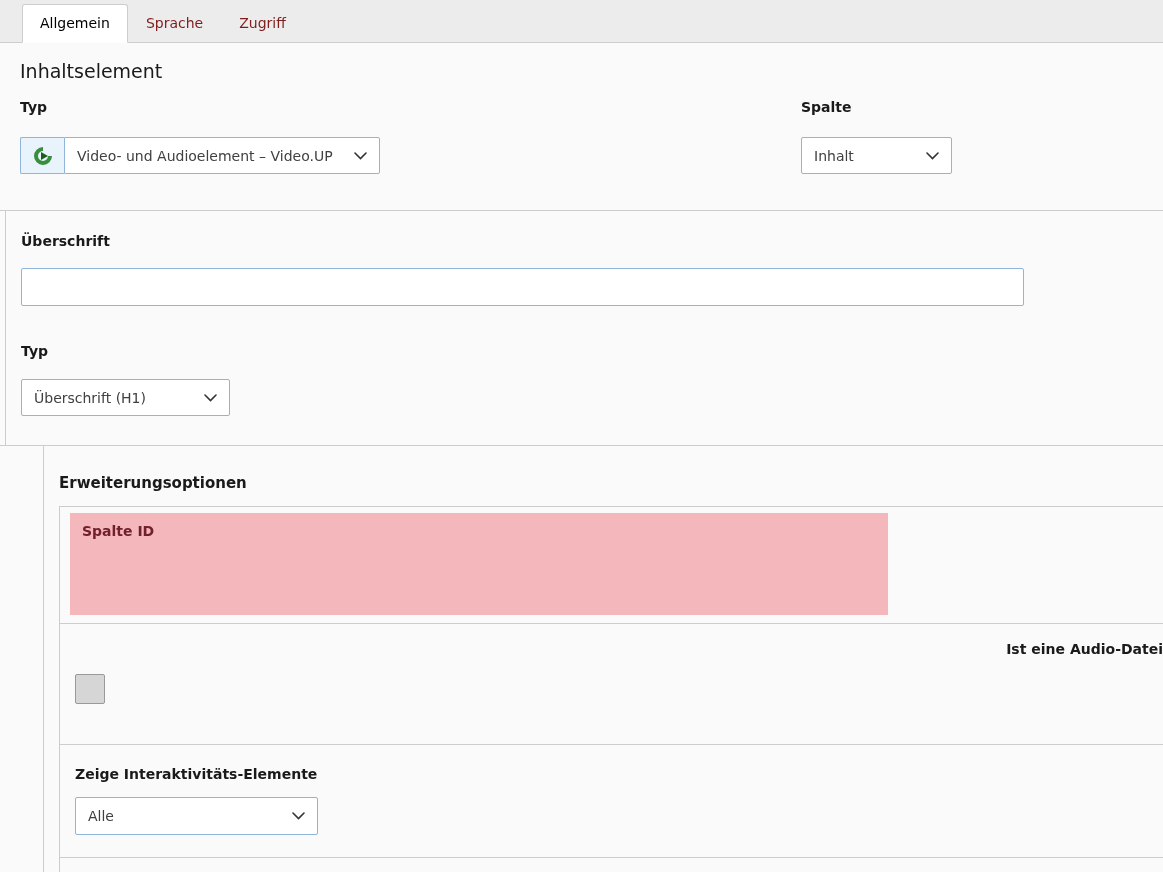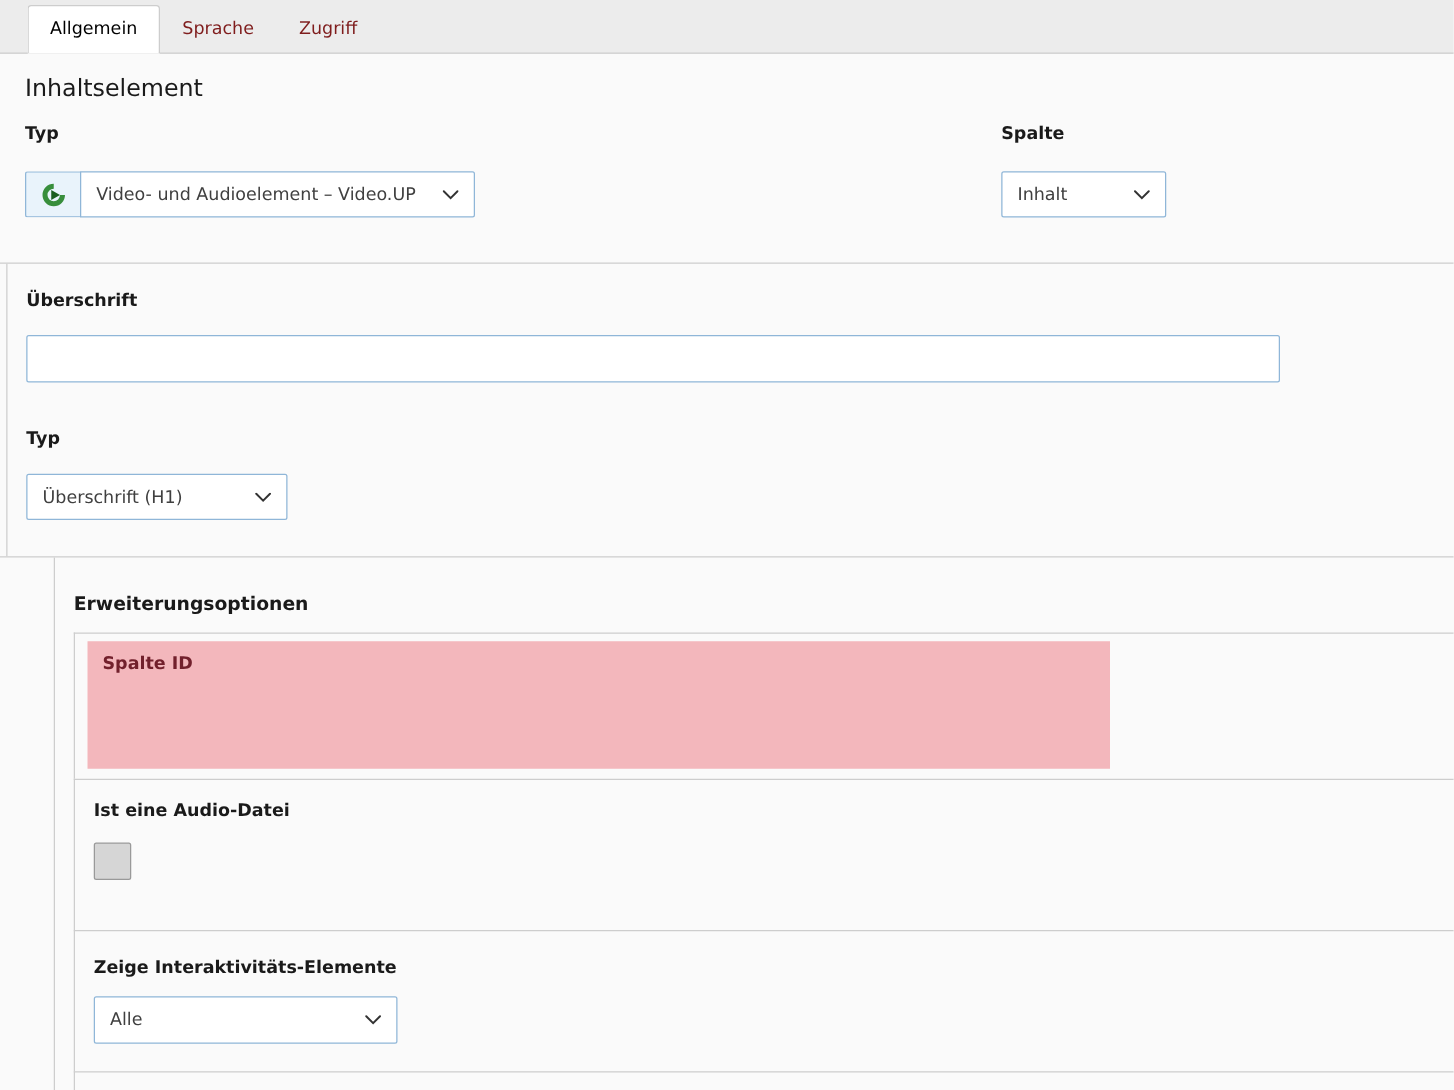--- a/index.html
+++ b/index.html
@@ -67,21 +67,21 @@
   }
   .input-group .select { width:316px; border-radius:0 2px 2px 0; }
 
   
   .pos { position:absolute; }
 
   
   .rows { position:absolute; top:60px; left:15px; right:0; }
   .frow { border-top:1px solid var(--divider,#cdcdcd); border-left:1px solid var(--divider,#cdcdcd); }
   .frow-1 { height:117px; }
-  .frow-2 { height:121px; padding:17px 0 0 15px; }
+  .frow-2 { height:121px; padding:17px 0 0 15px;text-align:right; }
   .frow-3 { height:113px; padding:21px 0 0 15px; }
   .frow-4 { height:16px; }
 
   .highlight {
     margin:6px 0 0 10px; width:818px; height:102px;
     background:var(--highlight-bg,#f3b7bc);
     padding:10px 12px;
   }
   .highlight .field-label { color:var(--highlight-label,#72202c); }
   .uuid-wrap { position:relative; margin-top:13px; }
@@ -128,21 +128,21 @@
     <div class="select">
       <span>Video- und Audioelement – Video.UP</span>
       <svg class="chev" width="13" height="8" viewBox="0 0 13 8">
           <path d="M1 1l5.5 5.5L12 1" stroke="#333" stroke-width="1.6" fill="none" stroke-linecap="round"></path>
         </svg>
     </div>
   </div>
 
   <label class="field-label pos" style="left:801px; top:56px;">Spalte</label>
 
-  <div class="select pos" style="left:801px; top:94px; width:132px;text-align:center;">
+  <div class="select pos" style="left:801px; top:94px; width:151px;text-align:center;">
     <span>Inhalt</span>
     <svg class="chev" width="13" height="8" viewBox="0 0 13 8">
         <path d="M1 1l5.5 5.5L12 1" stroke="#333" stroke-width="1.6" fill="none" stroke-linecap="round"></path>
       </svg>
   </div>
 </div>
 
 <div class="section s2 section-bordered">
   <div class="section-inner">
     <label class="field-label pos" style="left:15px; top:22px;">Überschrift</label>

